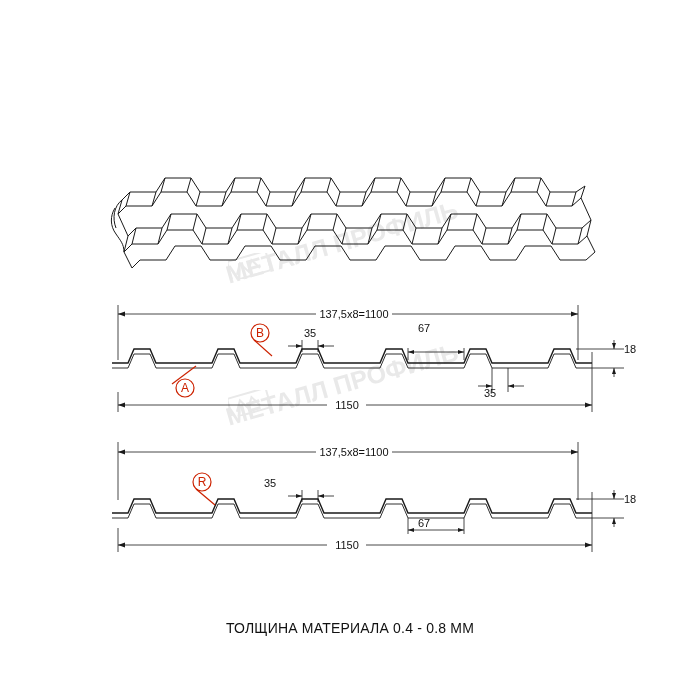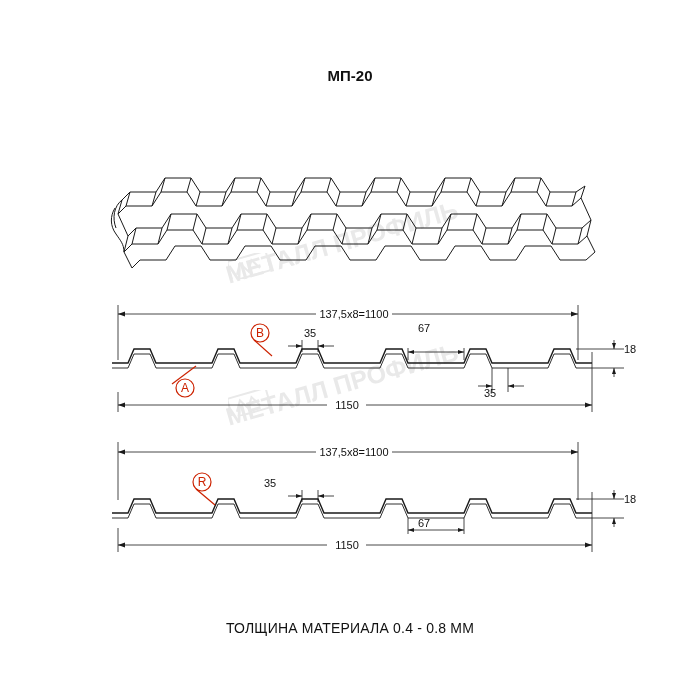--- a/index.html
+++ b/index.html
@@ -85,21 +85,20 @@
     fill: #cc2200;
     font-family: "Liberation Sans", sans-serif;
   }
 </style>
 </head>
 <body>
 
 <div class="sheet">
 
   <div class="title-block">
-    <div class="subtitle">МП-20</div>
   </div>
 
   <div class="wm wm1">МЕТАЛЛ ПРОФИЛЬ</div>
   <div class="wm wm2">МЕТАЛЛ ПРОФИЛЬ</div>
   <svg class="wm-logo wm-logo1" viewBox="0 0 42 26">
     <g transform="rotate(-16 21 13)">
       <rect x="1" y="3" width="40" height="20" rx="2" fill="none" stroke="#e9e9e9" stroke-width="2"></rect>
       <path d="M7 18 L13 8 L19 18 L25 8 L31 18" fill="none" stroke="#e9e9e9" stroke-width="2"></path>
     </g>
   </svg>

